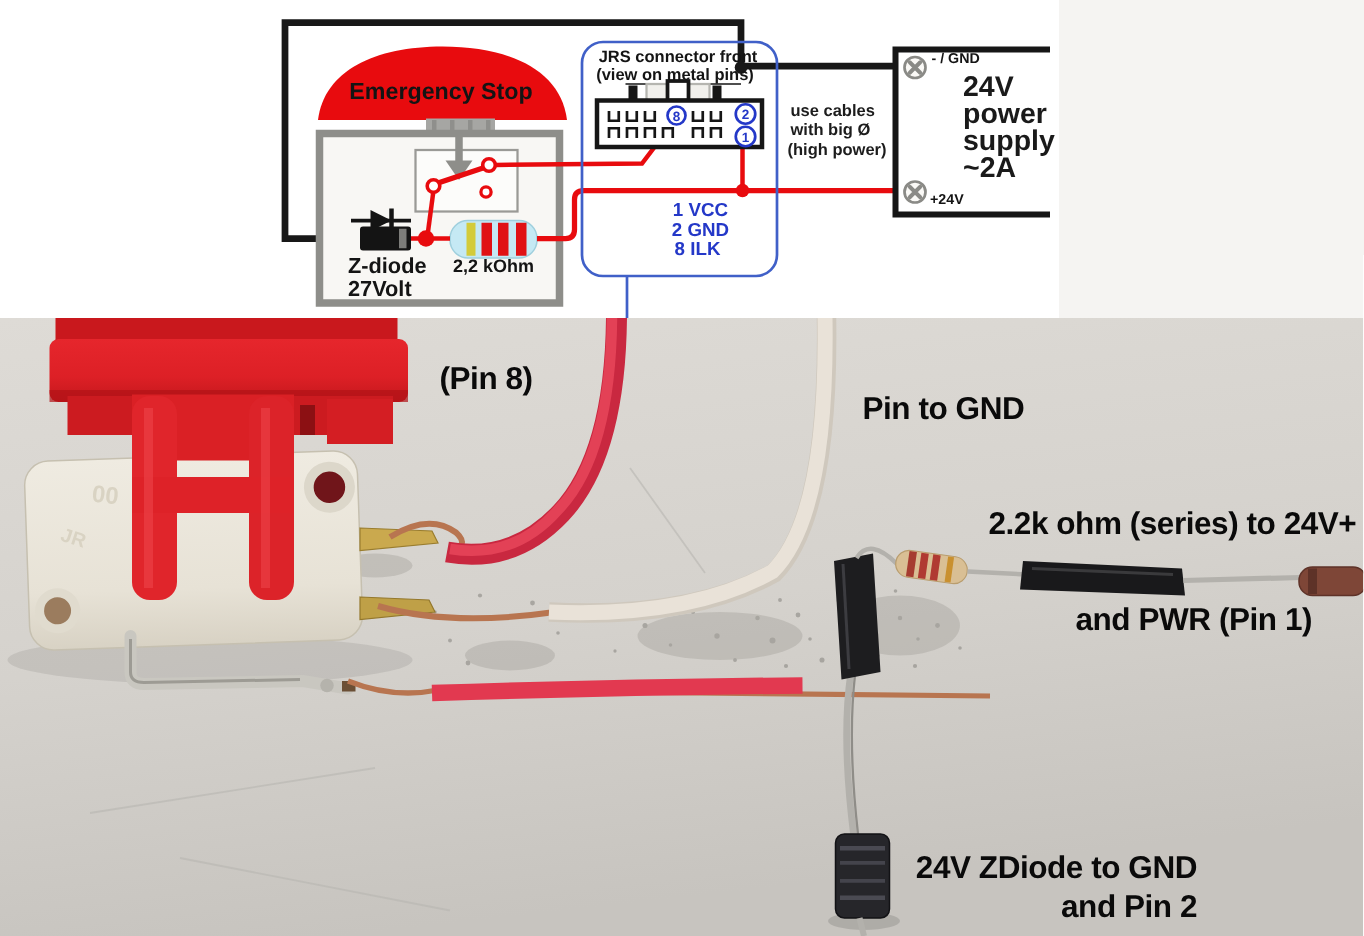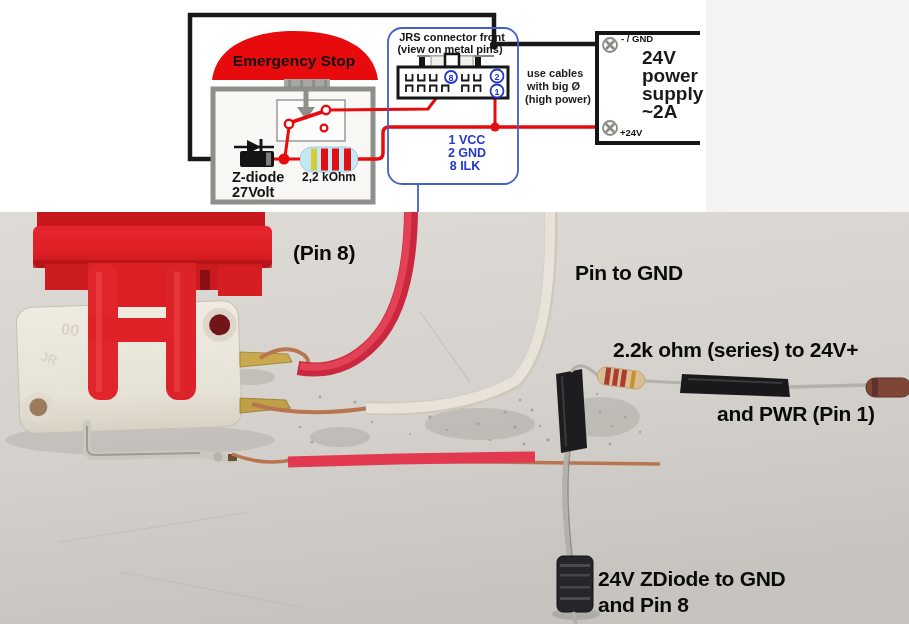--- a/index.html
+++ b/index.html
@@ -10,21 +10,21 @@
   svg text{font-family:"Liberation Sans",sans-serif;}
   .photo{
     position:absolute;left:0;top:212px;width:909px;height:412px;
   }
   .photo svg{position:absolute;left:0;top:0;}
   .ann{
     position:absolute;
     font-weight:bold;font-size:21px;line-height:26px;
     color:#0a0a0a;letter-spacing:-0.3px;white-space:nowrap;
   }
-  .ann.center{text-align:left;}
+  .ann.center{text-align:right;}
 </style>
 </head>
 <body>
 
 <div class="stage">
 
   
   <svg width="909" height="212" viewBox="0 0 909 212">
     <rect x="0" y="0" width="909" height="212" fill="#ffffff"></rect>
     <rect x="706" y="0" width="203" height="212" fill="#f5f4f2"></rect>
@@ -317,20 +317,20 @@
         <rect x="560" y="374" width="30" height="2.5" fill="#44444c"></rect>
         <rect x="560" y="385" width="30" height="3" fill="#4a4a52"></rect>
         <path d="M573,400 L576,412" stroke="#b3b1ac" stroke-width="4" fill="none"></path>
       </g>
     </svg>
 
     <div class="ann" style="left:293px; top:28px;">
       <div>(Pin 8)</div>
     </div>
     <div class="ann" style="left:575px; top:48px;text-align:center;">Pin to GND</div>
-    <div class="ann" style="left:613px; top:125px;">2.2k ohm (series) to 24V+</div>
+    <div class="ann" style="left:659px; top:125px;">2.2k ohm (series) to 24V+</div>
     <div class="ann" style="left:717px; top:189px;">and PWR (Pin 1)</div>
     <div class="ann center" style="left:598px; top:354px; width:200px;">
       <div>24V ZDiode to GND</div>
-      <div>and Pin 8</div>
+      <div>and Pin 2</div>
     </div>
   </div>
 </div>
 
 </body></html>

